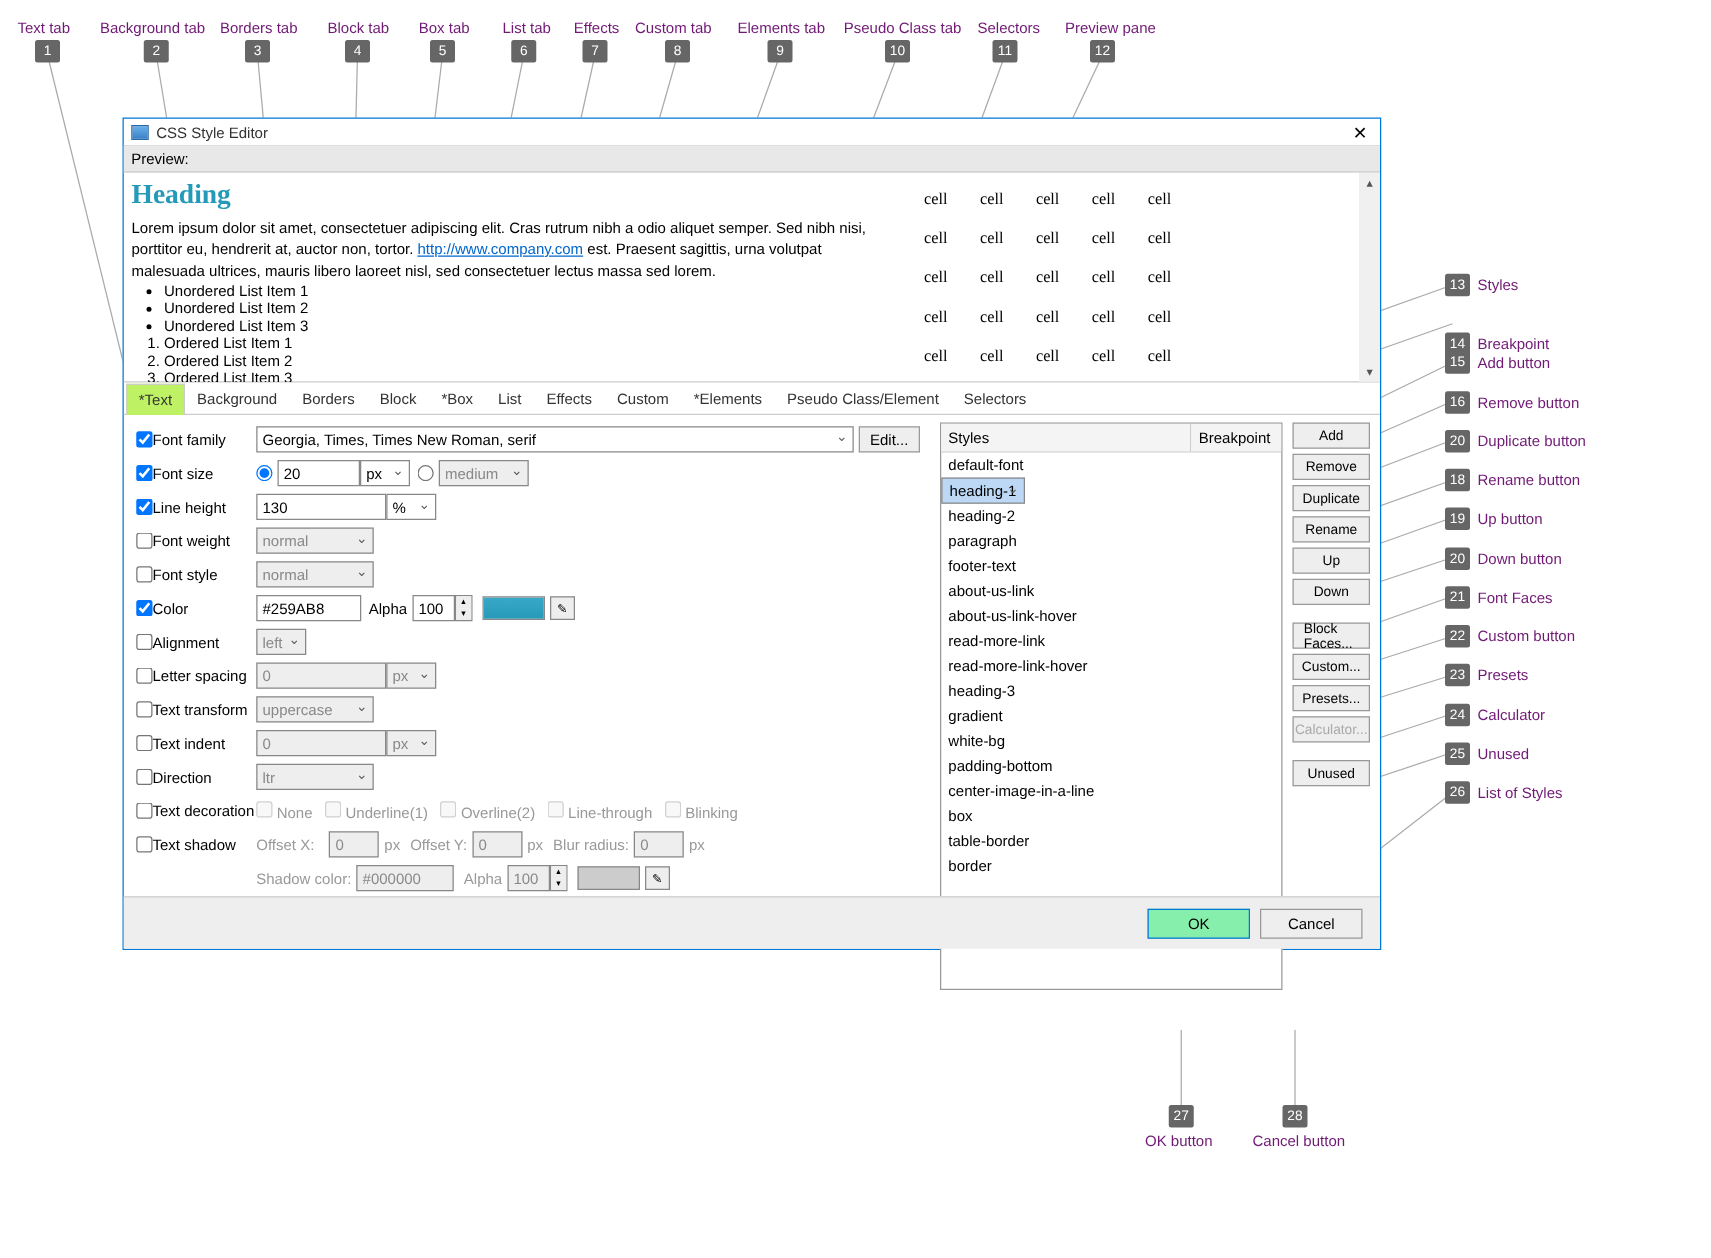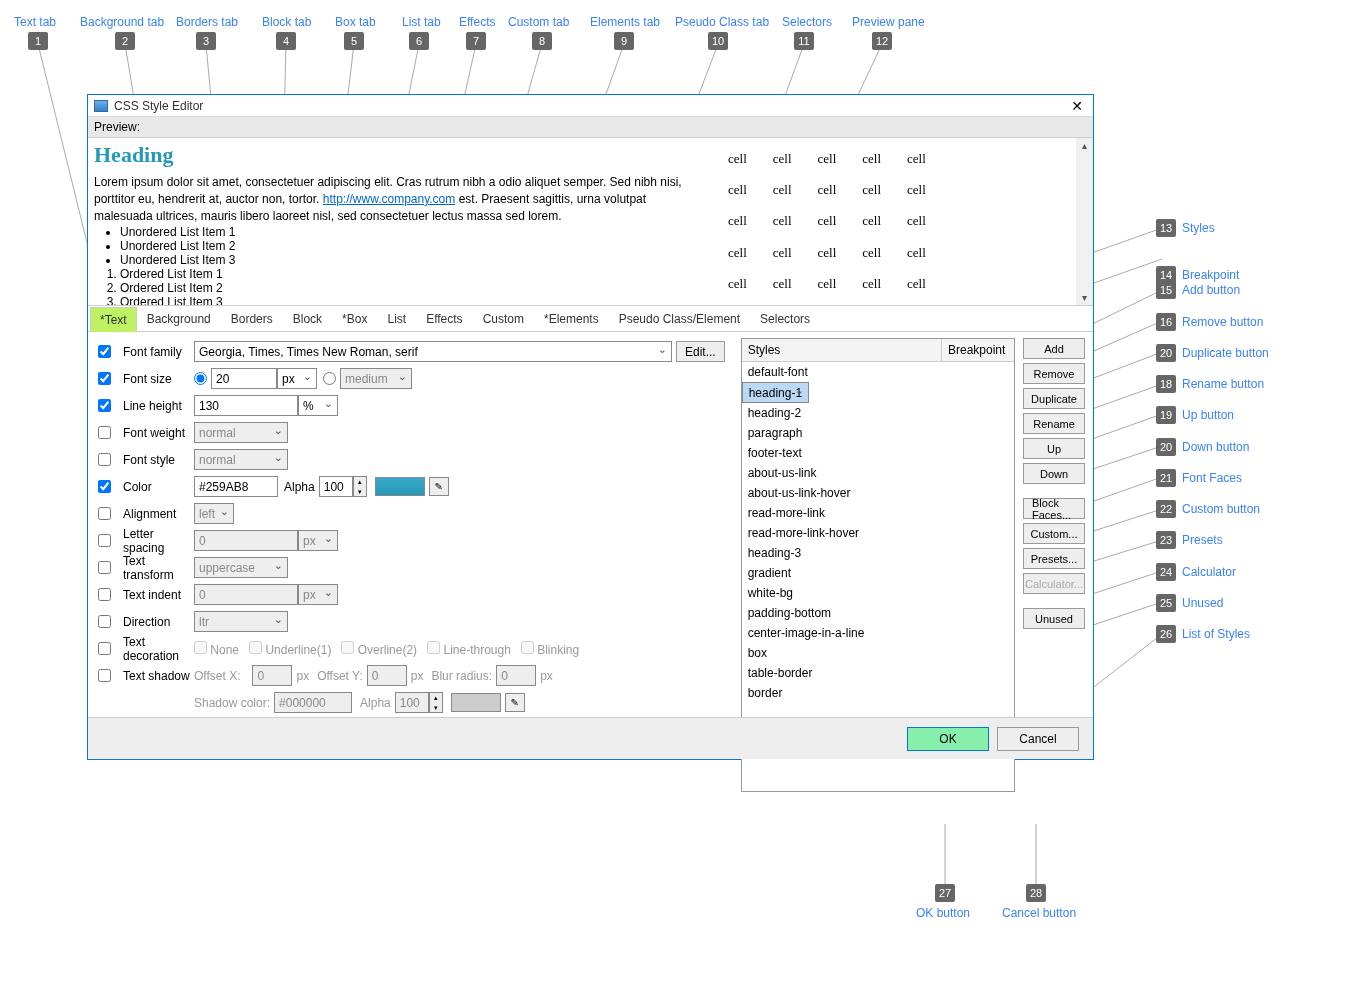--- a/index.html
+++ b/index.html
@@ -1,22 +1,22 @@
 <!DOCTYPE html>
 <html><head>
 <meta charset="utf-8">
 <style>
 *{box-sizing:border-box;margin:0;padding:0;font-family:"Segoe UI",Tahoma,sans-serif;font-size:12px}
 body{background:#fff;position:relative;width:1369px;height:1006px}
 .callout{position:absolute;display:flex;align-items:center;gap:6px;white-space:nowrap}
 .callout .num{background:#666;color:#fff;width:20px;height:18px;display:flex;align-items:center;justify-content:center;font-size:11px;border-radius:2px}
-.callout .lbl{color:#3b82f6;font-size:12px}
+.callout .lbl{color:#701a75;font-size:12px}
 svg.lines{position:absolute;top:0;left:0;width:1369px;height:1006px;pointer-events:none}
 svg.lines line{stroke:#aaa;stroke-width:1}
-.dialog{position:absolute;left:87px;top:94px;width:1007px;height:666px;border:1px solid #0078d7;background:#fff}
+.dialog{position:absolute;left:98px;top:94px;width:1007px;height:666px;border:1px solid #0078d7;background:#fff}
 .titlebar{height:22px;display:flex;align-items:center;padding:0 6px;border-bottom:1px solid #ddd}
 .titlebar .icon{width:14px;height:12px;background:linear-gradient(#6ab0e8,#3a80c8);border:1px solid #2a6aa8;margin-right:6px}
 .titlebar .title{flex:1;color:#333}
 .titlebar .close{font-size:14px;cursor:pointer;padding:0 4px}
 .previewlbl{background:#e8e8e8;padding:3px 6px;border-bottom:1px solid #ccc}
 .preview{padding:4px 6px;height:168px;overflow:auto;position:relative;border-bottom:1px solid #ccc;display:flex}
 .preview .left{flex:0 0 610px}
 .preview h2{font-family:Georgia,serif;color:#259ab8;font-size:22px;font-weight:bold;margin-bottom:6px}
 .preview p{font-family:Georgia,serif;font-size:13px;line-height:1.3}
 .preview a{color:#0066cc;text-decoration:underline}
@@ -24,21 +24,21 @@
 .preview .tbl{margin-left:10px}
 .preview .tbl td{padding:2px 12px;font-family:Georgia,serif;font-size:13px}
 .scrollbar{position:absolute;right:0;top:0;bottom:0;width:17px;background:#f0f0f0;display:flex;flex-direction:column;justify-content:space-between;align-items:center}
 .scrollbar .arr{font-size:10px;color:#555;padding:2px}
 .tabs{display:flex;border-bottom:1px solid #ccc;padding-left:2px}
 .tabs .tab{padding:5px 9px;border:1px solid transparent;border-bottom:none;cursor:pointer;color:#333}
 .tabs .tab.active{border-color:#ccc;background:#bef264;position:relative;top:1px}
 .lower{display:flex;height:466px}
 .form{flex:0 0 646px;padding:6px 10px}
 .row{display:flex;align-items:center;height:27px}
-.row .chk{width:96px;display:flex;align-items:center;gap:12px}
+.row .chk{width:96px;display:flex;align-items:center;gap:0}
 .row .chk input{margin:0}
 .txt{border:1px solid #888;height:21px;padding:0 4px;background:#fff}
 .txt.dis{background:#eee;color:#888}
 .sel{border:1px solid #888;height:21px;background:#fff;padding:0 18px 0 4px;position:relative;display:inline-flex;align-items:center}
 .sel.dis{background:#eee;color:#888}
 .sel::after{content:"⌄";position:absolute;right:4px;top:1px;font-size:11px;color:#555}
 .btn{border:1px solid #999;background:#eee;height:21px;padding:0 8px;display:inline-flex;align-items:center;justify-content:center;cursor:pointer}
 .spin{display:inline-flex;flex-direction:column;border:1px solid #888;height:21px;width:14px}
 .spin span{flex:1;font-size:7px;text-align:center;line-height:9px;background:#eee}
 .swatch{width:50px;height:19px;border:1px solid #888;background:linear-gradient(#3aa8c8,#259ab8)}

